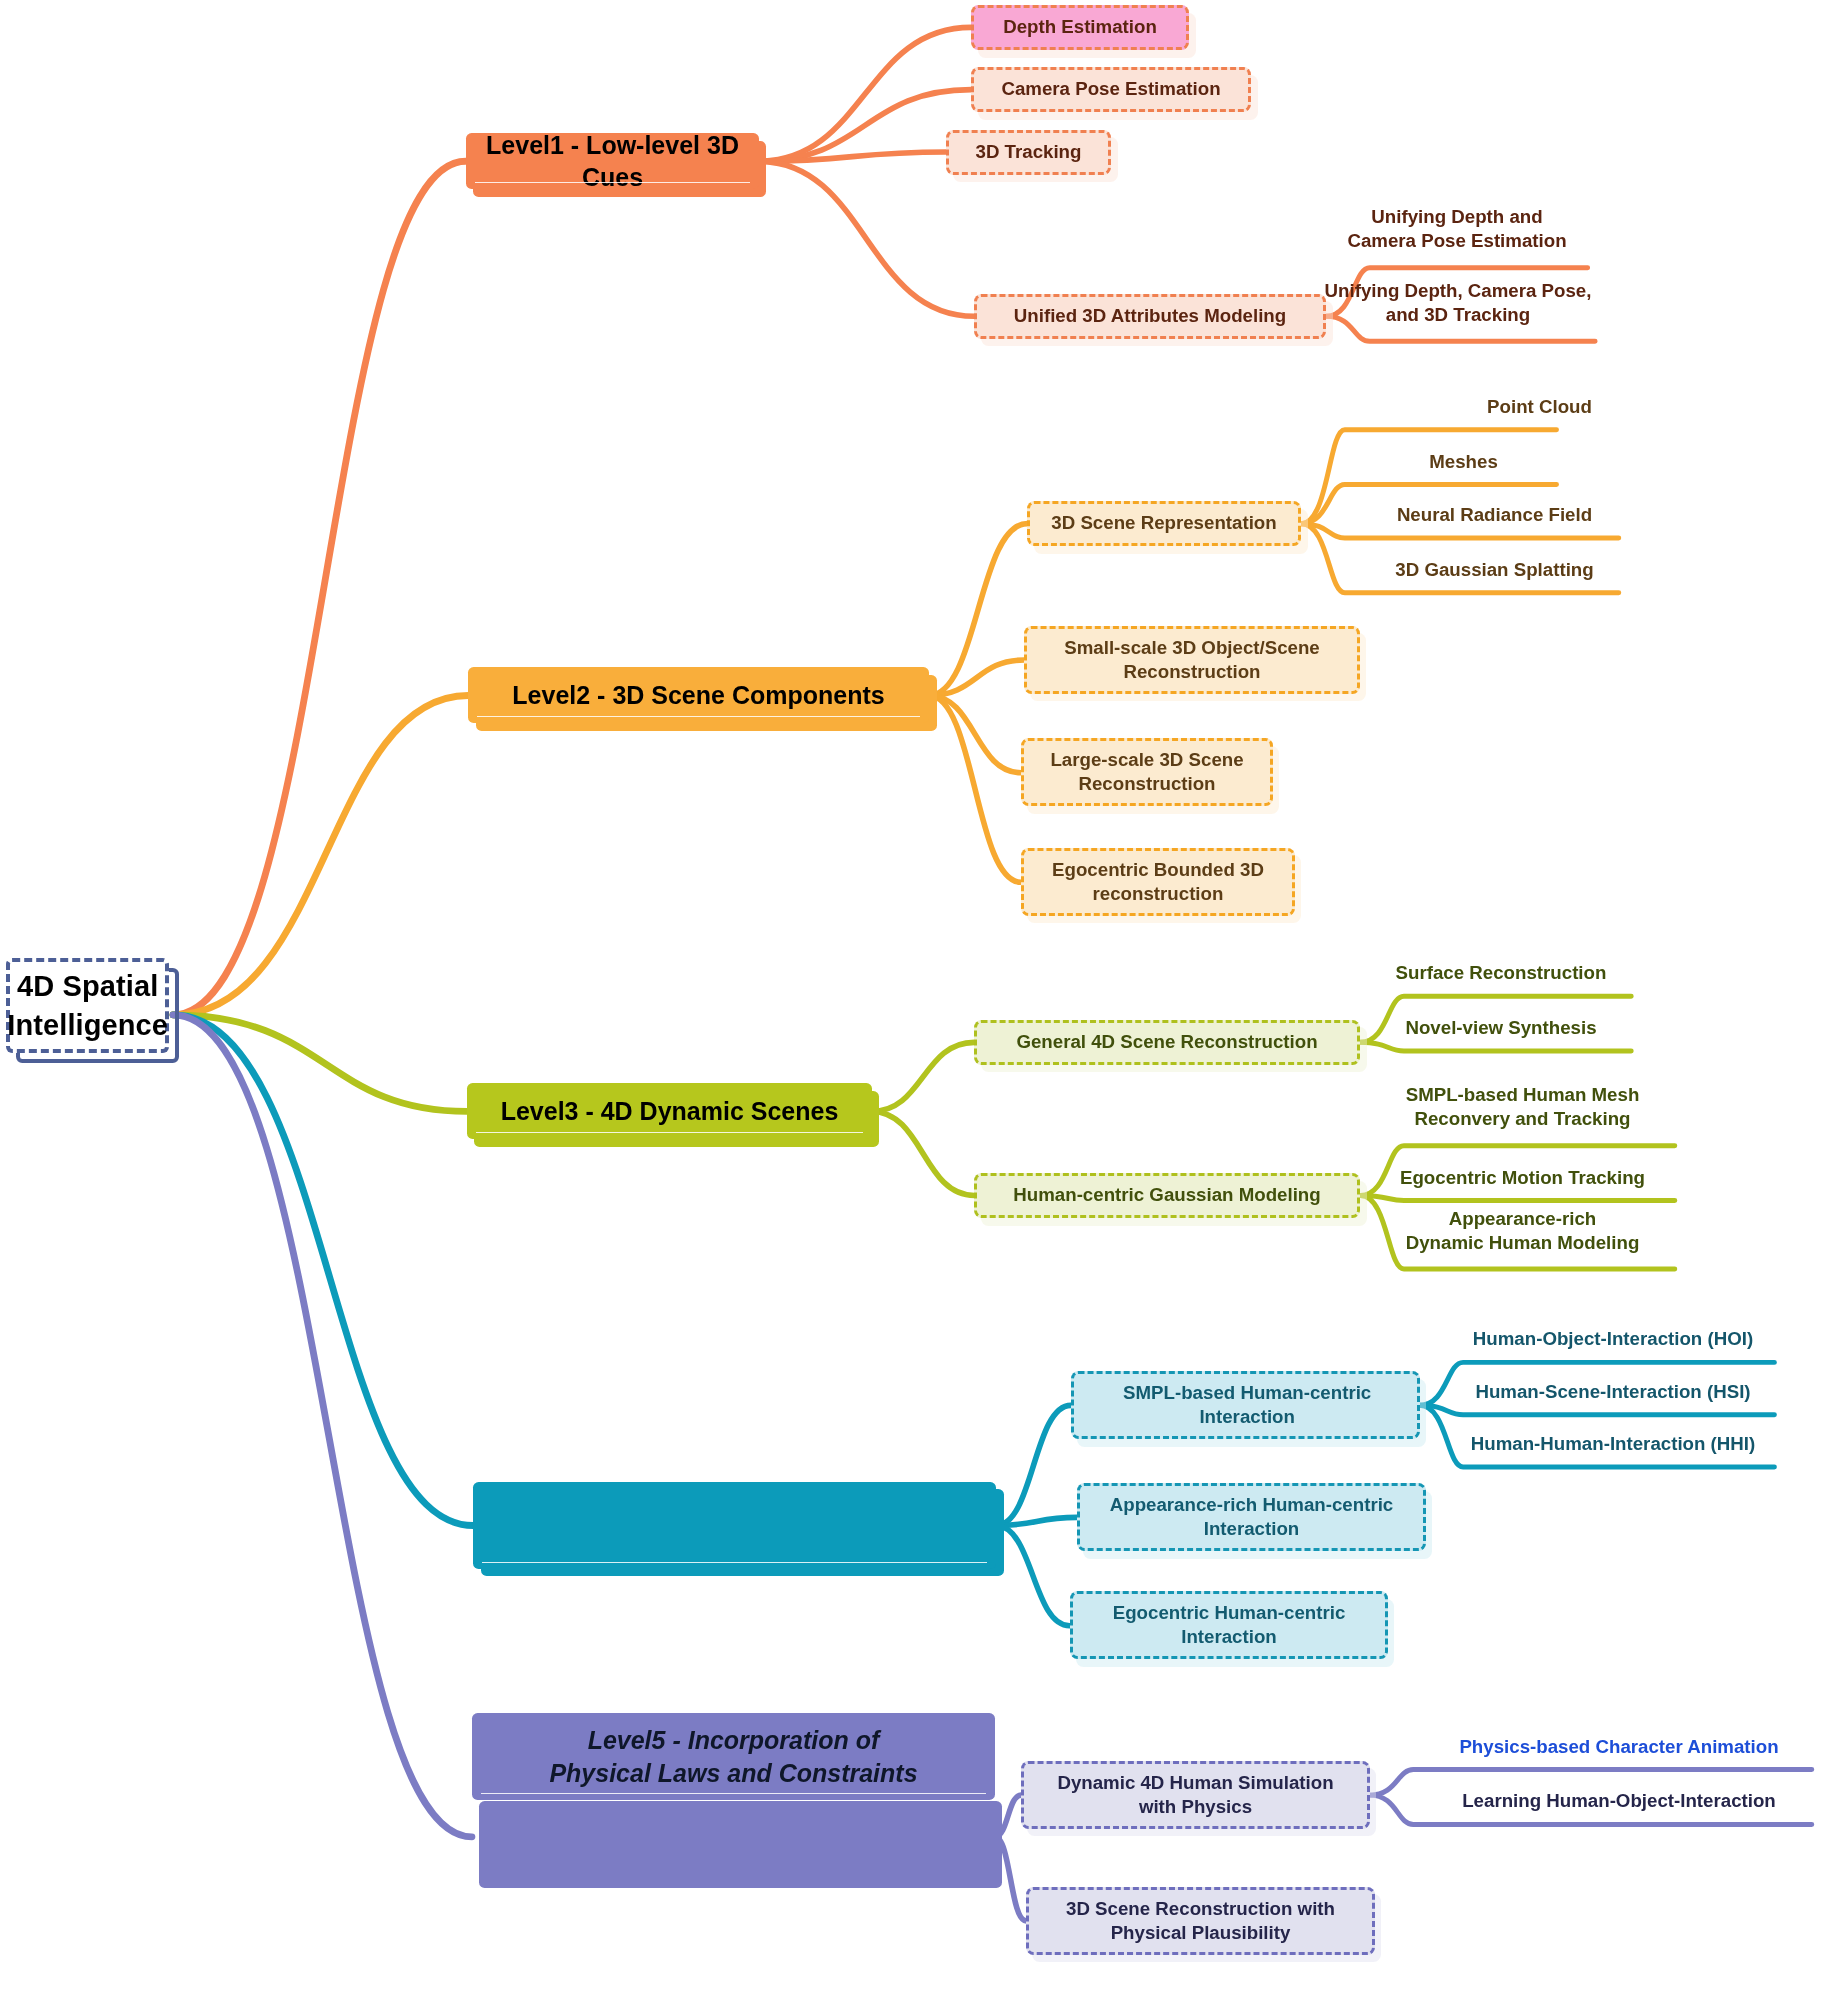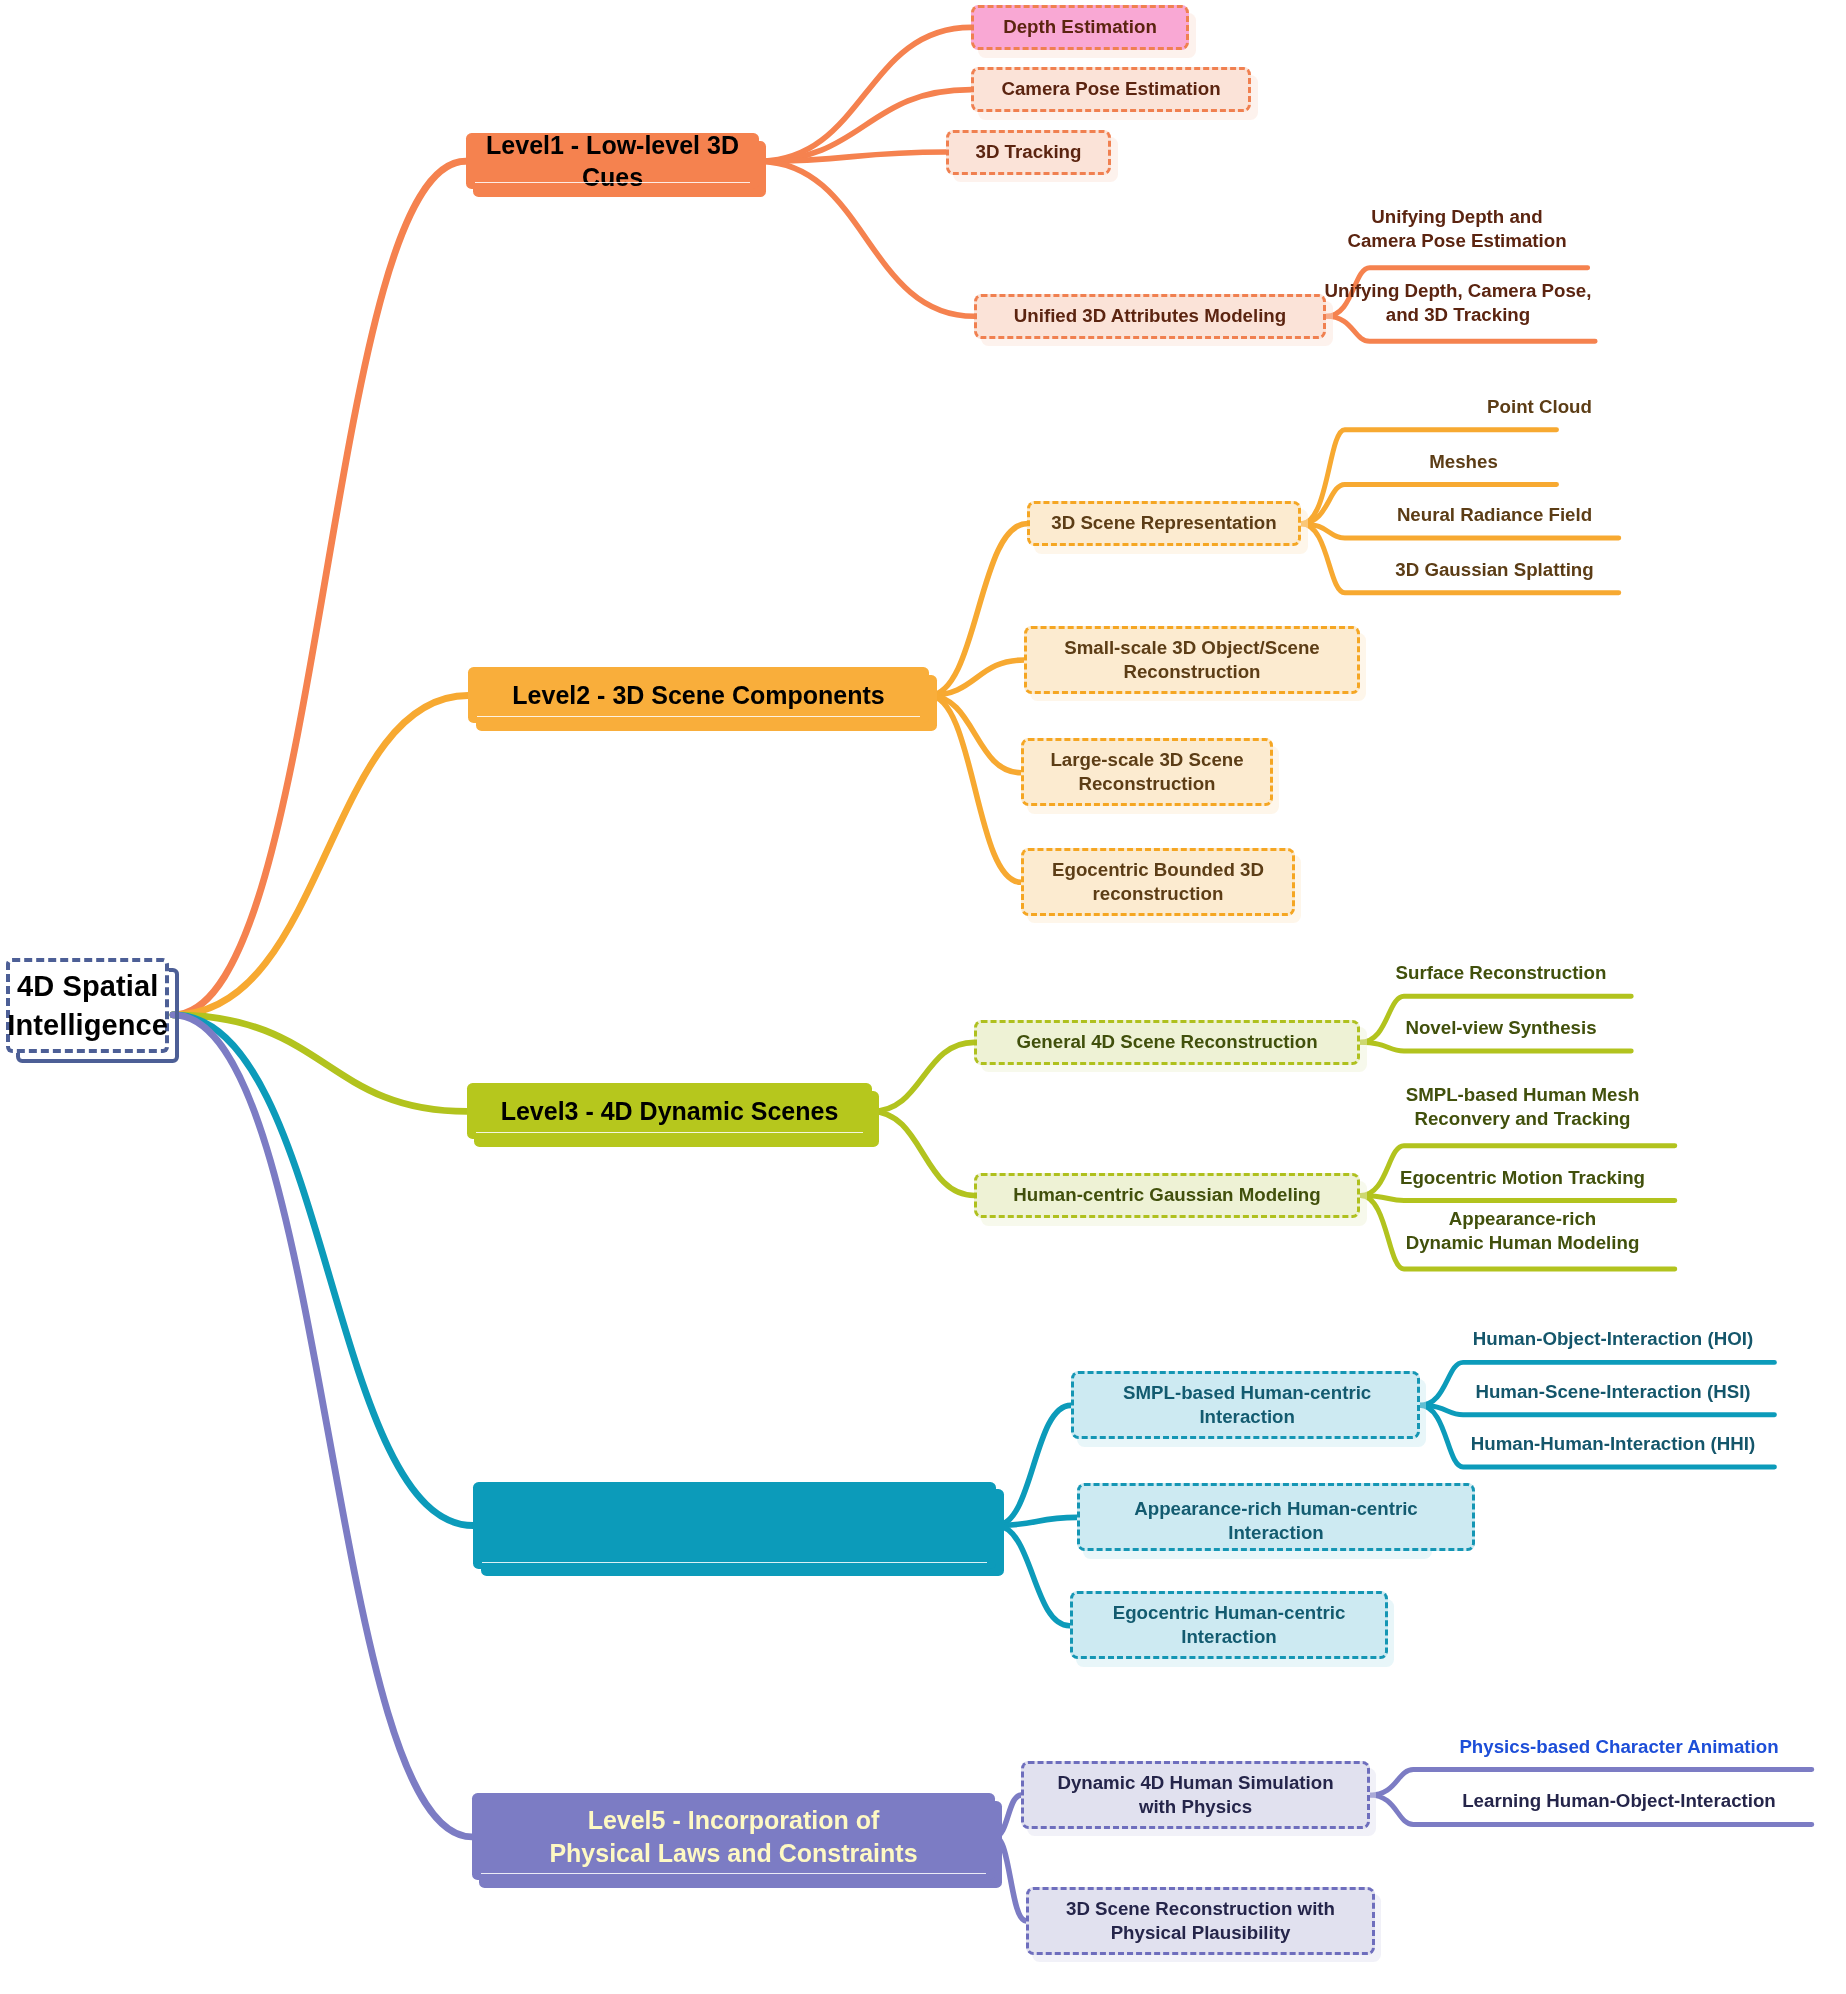--- a/index.html
+++ b/index.html
@@ -173,29 +173,29 @@
         <div class="inner-line"></div>
       </div>
       <div class="sub-ghost" style="left: 1077px; top: 1379px; width: 349px; height: 68px; background: rgb(205, 234, 242);"></div>
       <div class="sub" style="left: 1071px; top: 1371px; width: 349px; height: 68px; background: rgb(205, 234, 242); border-color: rgb(21, 150, 180); color: rgb(19, 91, 112); padding-left: 12px;">
         <span>SMPL-based Human-centric<br>Interaction</span>
       </div>
       <div class="leaf" style="left: 1451px; top: 1327px; width: 324px; height: 35px; color: rgb(20, 86, 107);"><span>Human-Object-Interaction (HOI)</span></div>
       <div class="leaf" style="left: 1451px; top: 1380px; width: 324px; height: 35px; color: rgb(20, 86, 107);"><span>Human-Scene-Interaction (HSI)</span></div>
       <div class="leaf" style="left: 1451px; top: 1432px; width: 324px; height: 35px; color: rgb(20, 86, 107);"><span>Human-Human-Interaction (HHI)</span></div>
       <div class="sub-ghost" style="left: 1083px; top: 1491px; width: 349px; height: 68px; background: rgb(205, 234, 242);"></div>
-      <div class="sub" style="left: 1077px; top: 1483px; width: 398px; height: 68px; background: rgb(205, 234, 242); border-color: rgb(21, 150, 180); color: rgb(19, 91, 112); align-items: flex-end;">
+      <div class="sub" style="left: 1077px; top: 1483px; width: 349px; height: 68px; background: rgb(205, 234, 242); border-color: rgb(21, 150, 180); color: rgb(19, 91, 112);">
         <span>Appearance-rich Human-centric<br>Interaction</span>
       </div>
       <div class="sub-ghost" style="left: 1076px; top: 1599px; width: 318px; height: 68px; background: rgb(205, 234, 242);"></div>
       <div class="sub" style="left: 1070px; top: 1591px; width: 318px; height: 68px; background: rgb(205, 234, 242); border-color: rgb(21, 150, 180); color: rgb(19, 91, 112);">
         <span>Egocentric Human-centric<br>Interaction</span>
       </div>
       <div class="lvl-shadow" style="left: 479px; top: 1801px; width: 523px; height: 87px; background: rgb(124, 124, 196);"></div>
-      <div class="lvl" style="left: 472px; top: 1793px; width: 523px; height: 87px; background: rgb(124, 124, 196); color: #fef9c3;">
+      <div class="lvl" style="left: 472px; top: 1713px; width: 523px; height: 87px; background: rgb(124, 124, 196); color: #0f172a; font-style: italic;">
         <span>Level5 - Incorporation of<br>Physical Laws and Constraints</span>
         <div class="inner-line"></div>
       </div>
       <div class="sub-ghost" style="left: 1027px; top: 1768px; width: 349px; height: 68px; background: rgb(225, 225, 239);"></div>
       <div class="sub" style="left: 1021px; top: 1761px; width: 349px; height: 68px; background: rgb(225, 225, 239); border-color: rgb(110, 110, 189); color: rgb(37, 37, 74);">
         <span>Dynamic 4D Human Simulation<br>with Physics</span>
       </div>
       <div class="leaf" style="left: 1426px; top: 1735px; width: 386px; height: 35px; color: #1d4ed8;"><span>Physics-based Character Animation</span></div>
       <div class="leaf" style="left: 1426px; top: 1789px; width: 386px; height: 35px; color: rgb(37, 37, 74);"><span>Learning Human-Object-Interaction</span></div>
       <div class="sub-ghost" style="left: 1032px; top: 1894px; width: 349px; height: 68px; background: rgb(225, 225, 239);"></div>

